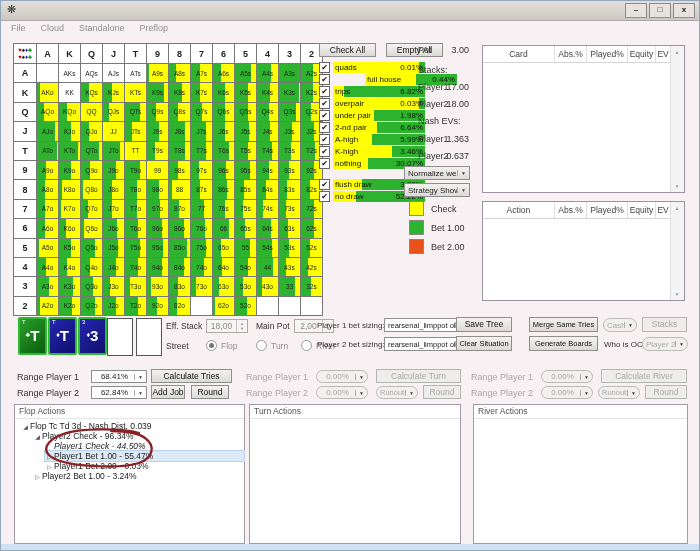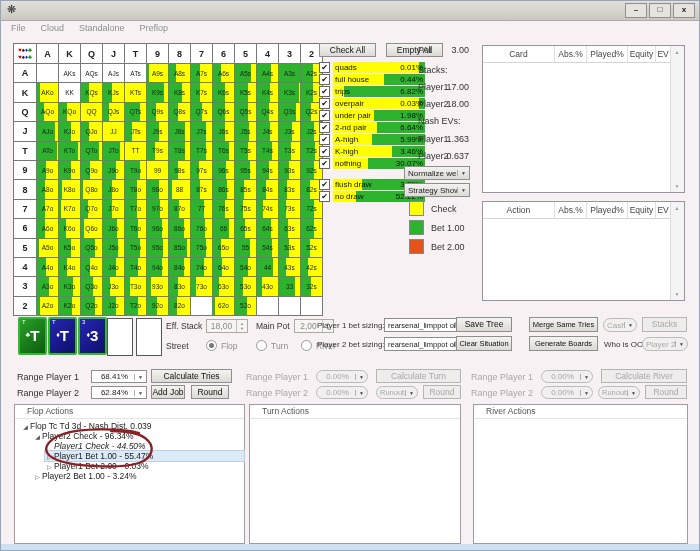--- a/index.html
+++ b/index.html
@@ -49,21 +49,21 @@
   .slot{position:absolute;width:24px;height:36px;background:#fff;border:1px solid #555;}
   .spin{position:absolute;background:#f7f5f3;border:1px solid #adaaa6;box-sizing:border-box;display:flex;}
   .spin .sval{flex:1;font-size:8.5px;color:#8a8a8a;text-align:center;line-height:13px;}
   .spin .sarr{width:10px;border-left:1px solid #c5c2be;display:flex;flex-direction:column;align-items:center;justify-content:center;font-size:4px;color:#888;line-height:5px;}
   .radio{position:absolute;display:flex;align-items:center;gap:4px;}
   .rdot{width:9px;height:9px;border-radius:50%;border:1px solid #999;background:#fff;position:relative;}
   .rdot.sel:after{content:"";position:absolute;left:2px;top:2px;width:5px;height:5px;border-radius:50%;background:#777;}
   .rlbl{font-size:8.5px;color:#8f8f8f;}
   
   .panel{position:absolute;background:#fff;border:1px solid #a39aa5;box-sizing:border-box;}
-  .panel-title{height:13px;border-bottom:1px solid #e4e4e4;font-size:8.5px;color:#555;padding-left:12px;line-height:13px;}
+  .panel-title{height:13px;border-bottom:1px solid #e4e4e4;font-size:8.5px;color:#555;padding-left:4px;line-height:13px;}
   .trow{display:flex;height:10px;align-items:center;font-size:8.5px;color:#222;white-space:nowrap;}
   .tarrow{width:9px;text-align:center;font-size:6px;color:#555;flex:none;}
   .tsel{background:#dce9f7;outline:1px solid #bad0e8;}
   .annot{position:absolute;pointer-events:none;}
   .grayed{color:#a8a8a8;}
   .bottomstrip{position:absolute;left:0;bottom:0;width:100%;height:6px;background:#cfe0f2;}
 </style>
 </head>
 <body>
 
@@ -293,21 +293,21 @@
   <div id="cats">
       <div class="catrow" style="top: 61px;">
         <div class="cb">✔</div>
         <div class="catbar" style="background: linear-gradient(90deg, rgb(255, 255, 0) 94%, rgb(45, 179, 45) 94%);">
           <span>quads</span>
           <span>0.01%</span>
         </div>
       </div>
       <div class="catrow" style="top: 73px;">
         <div class="cb">✔</div>
-        <div class="catbar" style="background: linear-gradient(90deg, rgb(255, 255, 0) 55%, rgb(45, 179, 45) 55%);">
+        <div class="catbar" style="background: linear-gradient(90deg, rgb(255, 255, 0) 55%, rgb(45, 179, 45) 55%); margin-left: 32px;">
           <span>full house</span>
           <span>0.44%</span>
         </div>
       </div>
       <div class="catrow" style="top: 85px;">
         <div class="cb">✔</div>
         <div class="catbar" style="background: linear-gradient(90deg, rgb(255, 255, 0) 12%, rgb(45, 179, 45) 12%);">
           <span>trips</span>
           <span>6.82%</span>
         </div>

